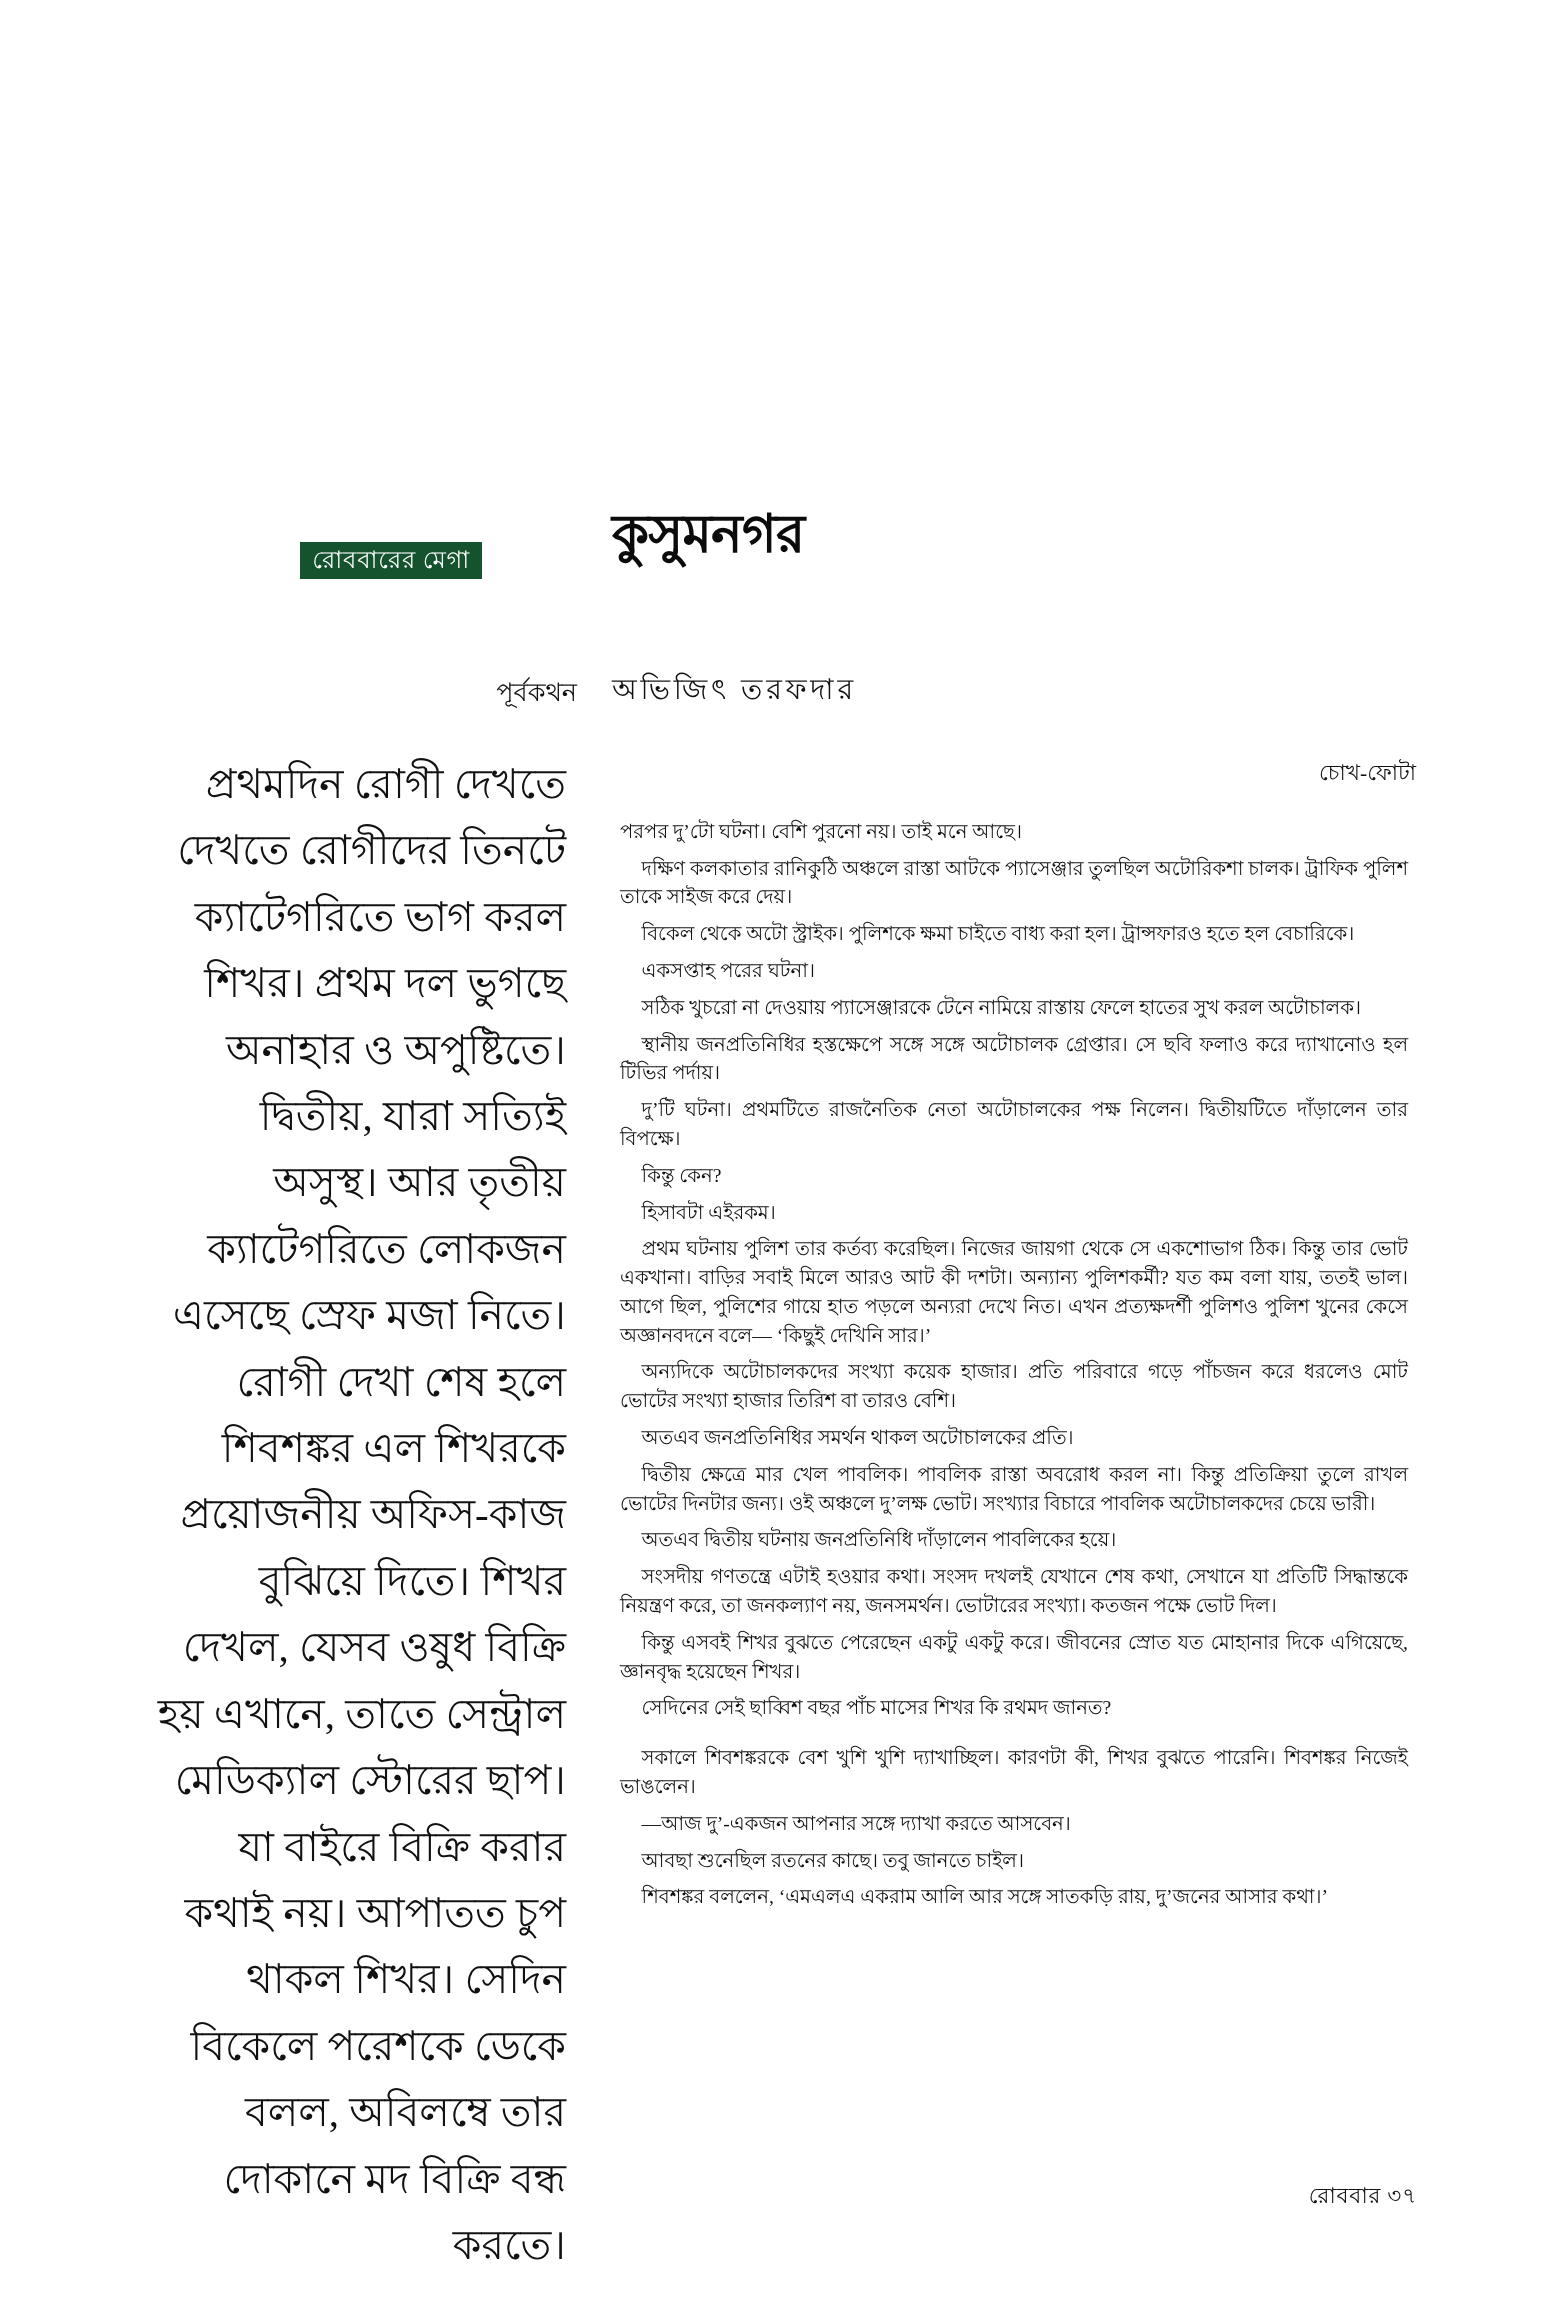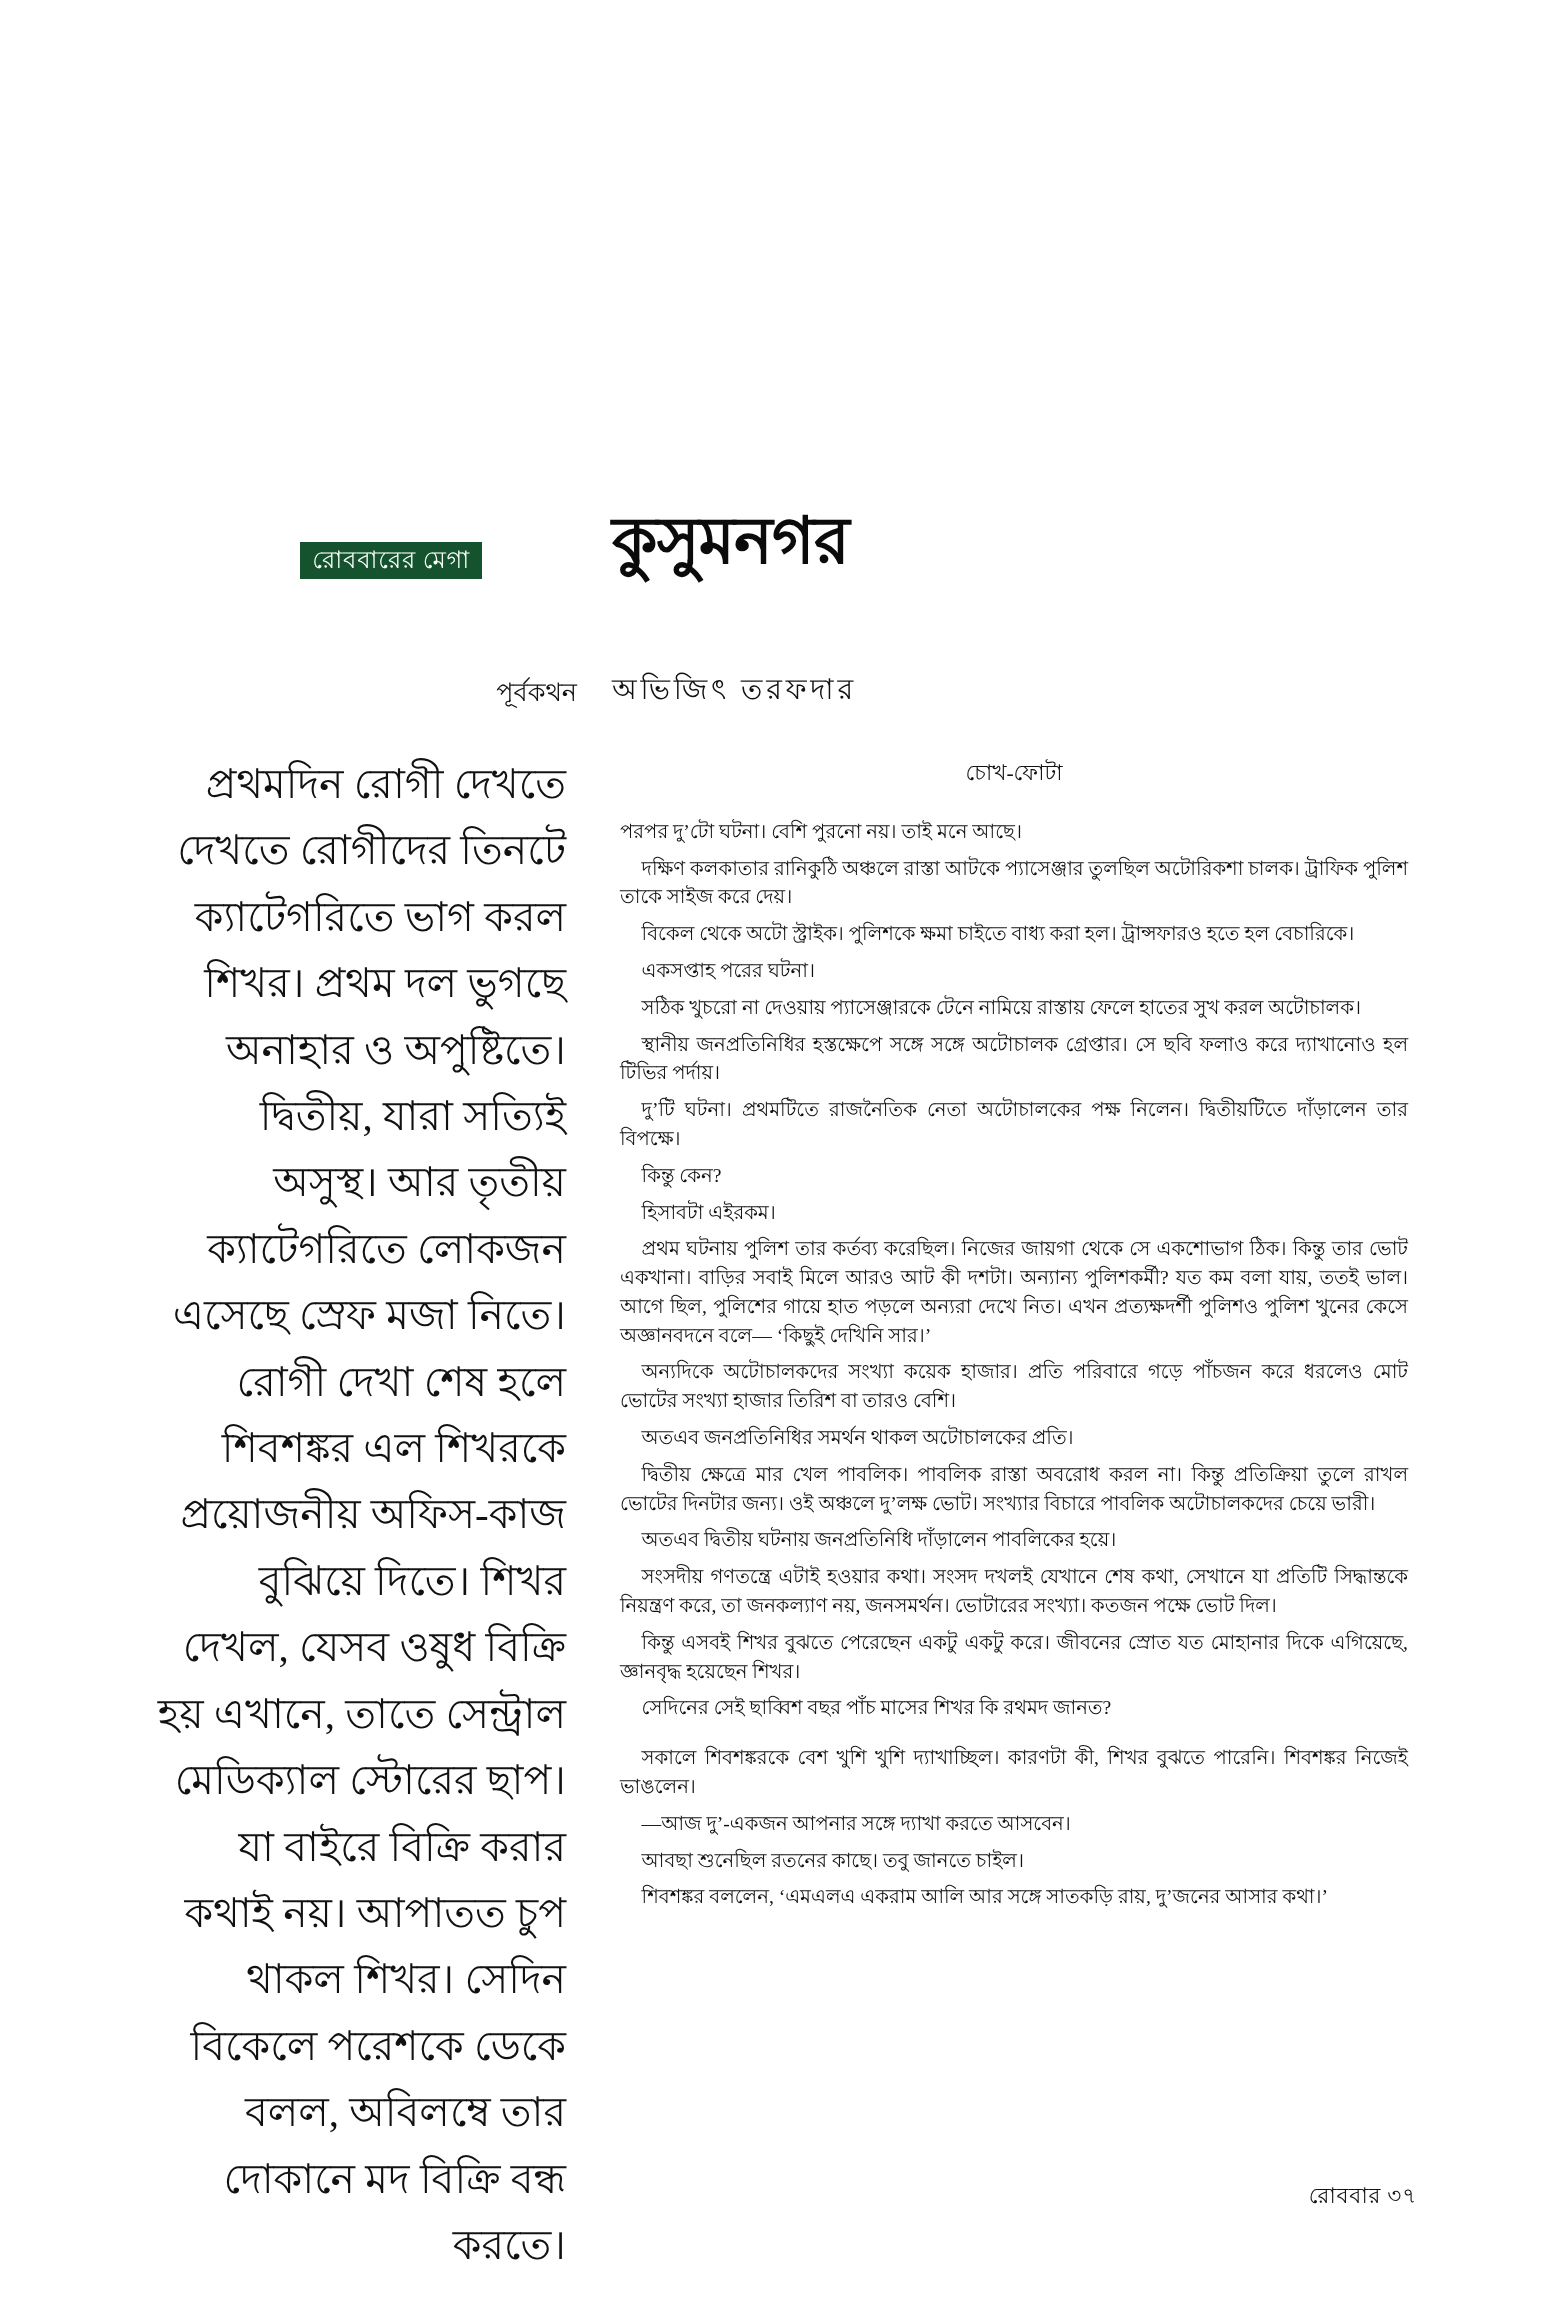--- a/index.html
+++ b/index.html
@@ -40,21 +40,21 @@
     letter-spacing: 0.8px;
     padding: 6.2px 12.3px 7.7px 12.3px;
     line-height: 1;
     white-space: nowrap;
     font-family: "Liberation Serif", serif;
   }
   .main-title {
     position: absolute;
     left: 312px;
     top: -21.6px;
-    font-size: 65px;
+    font-size: 53px;
     font-weight: bold;
     letter-spacing: -0.8px;
     line-height: 1.25;
     color: #0b0b0b;
     white-space: nowrap;
     font-family: "Liberation Serif", serif;
   }
   
   .byline-row {
     position: absolute;
@@ -100,21 +100,21 @@
     width: 804px;
     font-size: 19.6px;
     line-height: 1.47;
     color: #111;
     text-align: justify;
     font-family: "Liberation Serif", serif;
   }
   .section-head {
     font-size: 21.6px;
     margin-bottom: 28px;
-    text-align: center;
+    text-align: right;
   }
   .body-col p {
     margin: 8px;
     text-indent: 21.6px;
   }
   .body-col p.noindent {
     text-indent: 0;
   }
   .body-col p.gap {
     margin-top: 21px;

